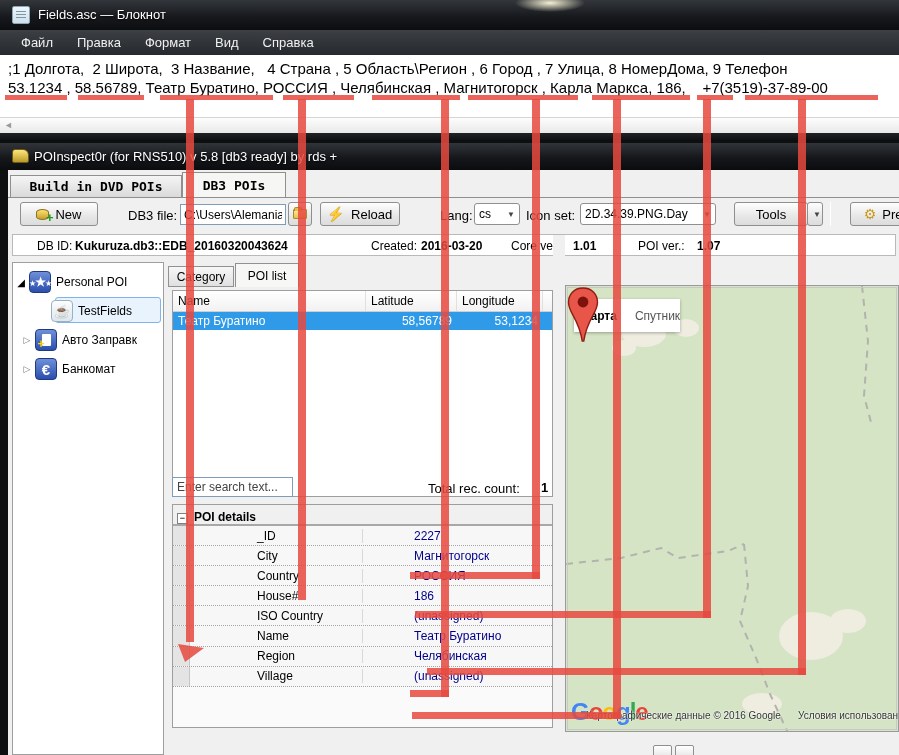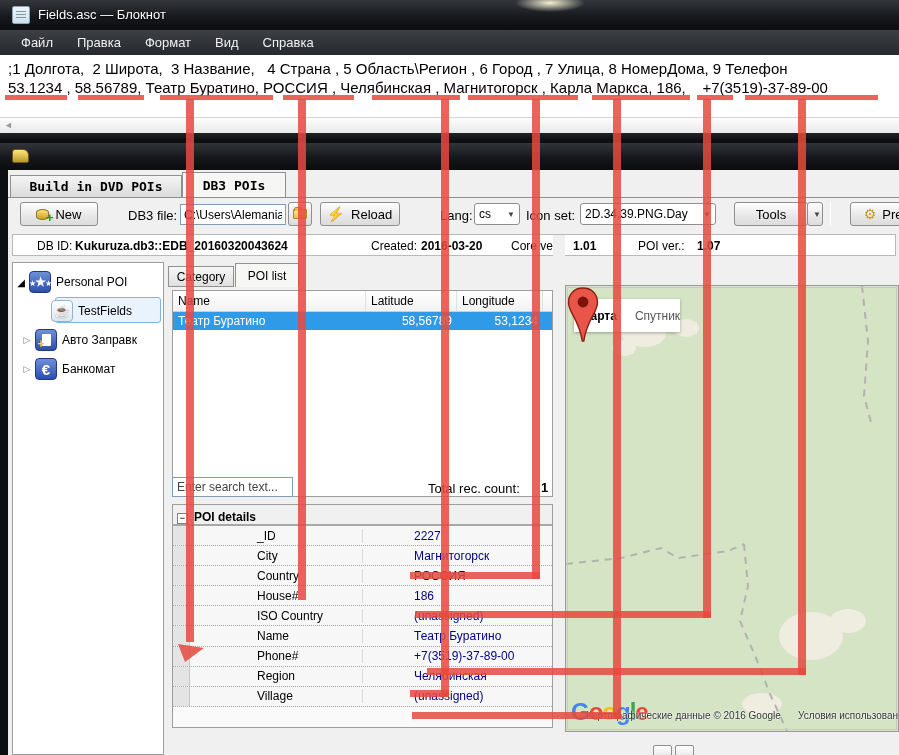--- a/index.html
+++ b/index.html
@@ -184,20 +184,21 @@
 <span>53.1234 , 58.56789, Театр Буратино, РОССИЯ , Челябинская , Магнитогорск , Карла Маркса, 186,    +7(3519)-37-89-00</span></div>
     <div id="np-scroll">
       <span class="arr">◄</span>
     </div>
     <div id="np-bottom"></div>
   </div>
 
   <div id="app">
     <div id="app-title">
       <div id="app-icon"></div>
+      <span class="t">POInspect0r (for RNS510) v 5.8 [db3 ready] by rds +</span>
     </div>
     <div id="app-client">
 
       <div id="tab-dvd" class="main-tab">Build in DVD POIs</div>
       <div id="tab-db3" class="main-tab">DB3 POIs</div>
       <div id="tab-strip-line"></div>
 
       <div id="toolbar">
         <div id="btn-new" class="btn">
           <span id="new-ico"></span>
@@ -325,25 +326,20 @@
           </div>
           <div class="d-row">
             <div class="d-rowhdr"></div>
             <div class="d-label">ISO Country</div>
             <div class="d-value">(unassigned)</div>
           </div>
           <div class="d-row">
             <div class="d-rowhdr"></div>
             <div class="d-label">Name</div>
             <div class="d-value">Театр Буратино</div>
-          </div>
-          <div class="d-row">
-            <div class="d-rowhdr"></div>
-            <div class="d-label">Phone#</div>
-            <div class="d-value">+7(3519)-37-89-00</div>
           </div>
           <div class="d-row">
             <div class="d-rowhdr"></div>
             <div class="d-label">Region</div>
             <div class="d-value">Челябинская</div>
           </div>
           <div class="d-row">
             <div class="d-rowhdr"></div>
             <div class="d-label">Village</div>
             <div class="d-value">(unassigned)</div>

